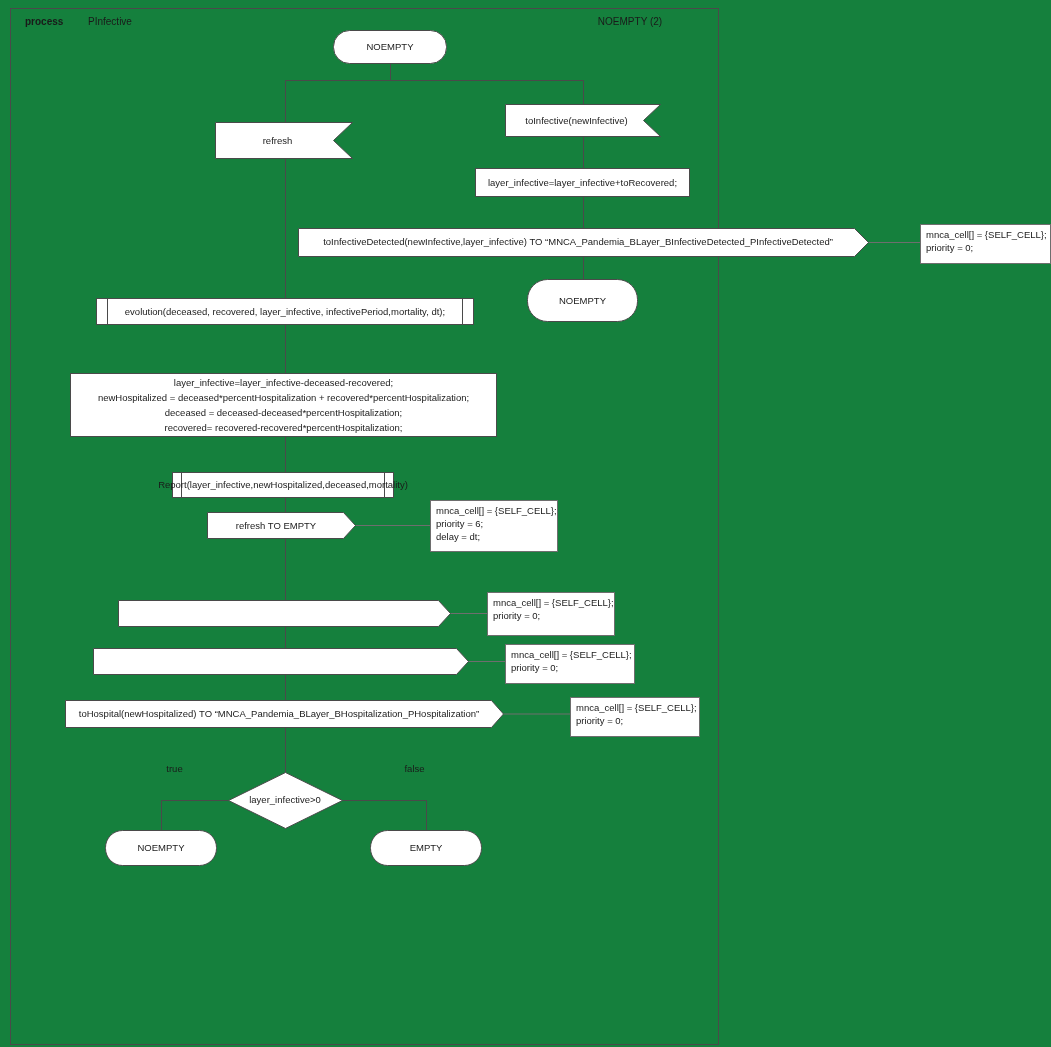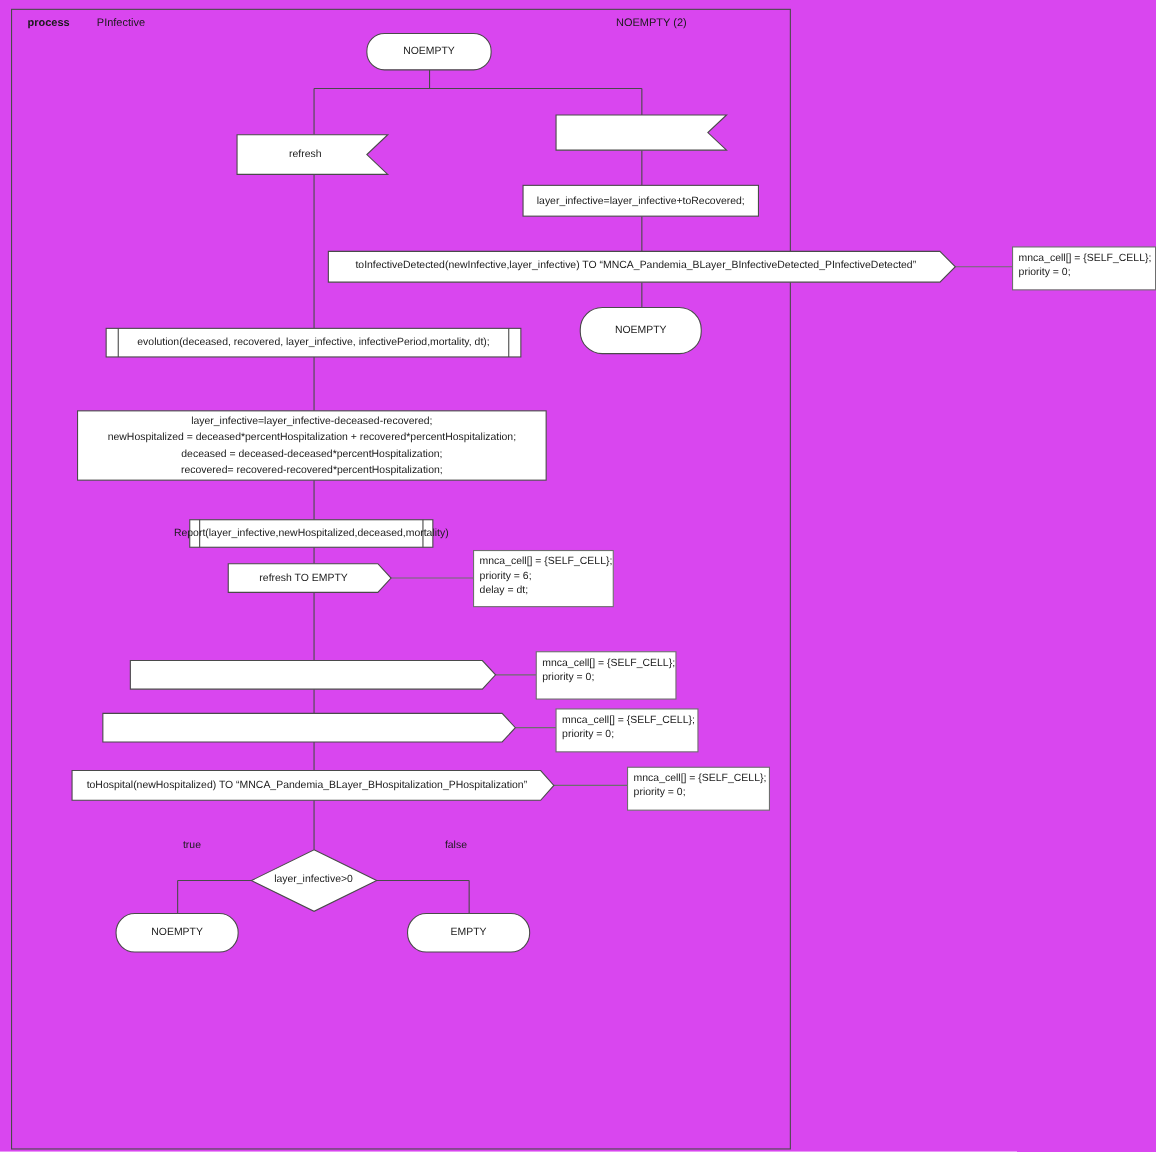--- a/index.html
+++ b/index.html
@@ -1,19 +1,19 @@
 <!DOCTYPE html>
 <html><head>
 <meta charset="utf-8">
 <style>
   html,body{margin:0;padding:0;background:#ffffff;}
   #canvas{
     position:relative;
     width:1051px;height:1047px;
-    background:#d946ef;
+    background:#15803d;
     font-family:"Liberation Sans","DejaVu Sans",sans-serif;
     color:#1a1a1a;
     overflow:hidden;
   }
   #shapes{position:absolute;left:0;top:0;}
   .node{
     position:absolute;
     display:flex;align-items:center;justify-content:center;
     font-size:9.5px;line-height:12px;
     white-space:nowrap;text-align:center;
@@ -72,26 +72,27 @@
 
     <rect x="920.5" y="224.5" width="130" height="39" fill="#ffffff" stroke="#6e6e6e"></rect>
     <rect x="430.5" y="500.5" width="127" height="51" fill="#ffffff" stroke="#6e6e6e"></rect>
     <rect x="487.5" y="592.5" width="127" height="43" fill="#ffffff" stroke="#6e6e6e"></rect>
     <rect x="505.5" y="644.5" width="129" height="39" fill="#ffffff" stroke="#6e6e6e"></rect>
     <rect x="570.5" y="697.5" width="129" height="39" fill="#ffffff" stroke="#6e6e6e"></rect>
   </svg>
 
   <div class="hlabel bold" style="left:25px;top:15px;">process</div>
   <div class="hlabel" style="left:88px;top:15px;">PInfective</div>
-  <div class="hlabel" style="left:560px;top:15px;width:140px;text-align:left;">NOEMPTY (2)</div>
+  <div class="hlabel" style="left:560px;top:15px;width:140px;text-align:center;">NOEMPTY (2)</div>
 
   <div class="node" style="left:333px;top:30px;width:114px;height:34px;">NOEMPTY</div>
 
   <div class="node" style="left:215px;top:122px;width:137px;height:37px;padding-right:12px;box-sizing:border-box;">refresh</div>
 
+  <div class="node" style="left:505px;top:104px;width:155px;height:33px;padding-right:12px;box-sizing:border-box;">toInfective(newInfective)</div>
 
   <div class="node" style="left:475px;top:168px;width:215px;height:29px;">layer_infective=layer_infective+toRecovered;</div>
 
   <div class="node" style="left:298px;top:228px;width:570px;height:28px;padding-right:10px;box-sizing:border-box;">toInfectiveDetected(newInfective,layer_infective) TO “MNCA_Pandemia_BLayer_BInfectiveDetected_PInfectiveDetected”</div>
 
   <div class="node" style="left:527px;top:279px;width:111px;height:43px;">NOEMPTY</div>
 
   <div class="node" style="left:96px;top:298px;width:378px;height:27px;">evolution(deceased, recovered, layer_infective, infectivePeriod,mortality, dt);</div>
 
   <div class="node multiline" style="left:70px;top:373px;width:427px;height:64px;">

